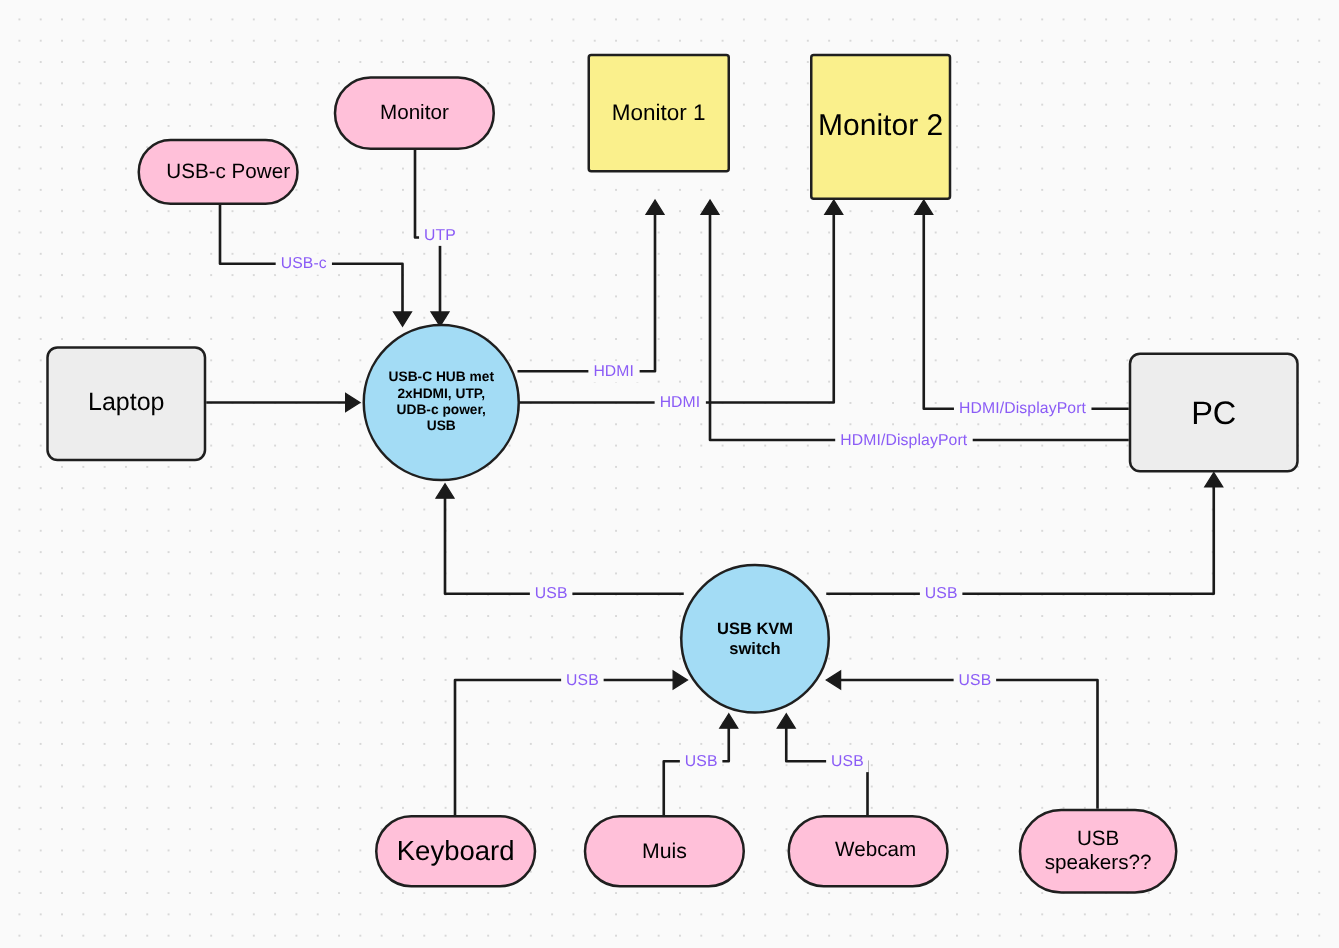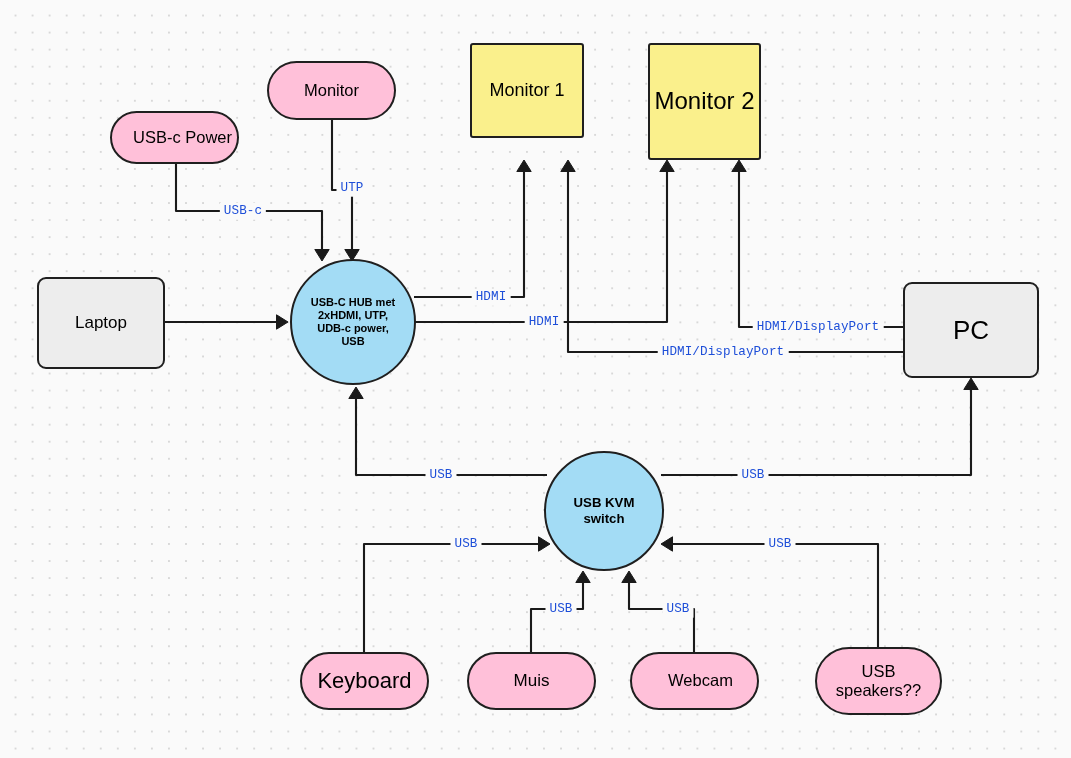--- a/index.html
+++ b/index.html
@@ -53,23 +53,23 @@
   }
   .pill {
     border-radius: 999px;
   }
   .circle {
     border-radius: 50%;
   }
   .wire-label {
     position: absolute;
     background: #fafafa;
-    color: #1d4ed8;
+    color: #8b5cf6;
     font-size: 12.6px;
-    font-family: Liberation Mono, monospace;
+    font-family: Liberation Sans, sans-serif;
     line-height: 1;
     padding: 2px 4px;
     white-space: nowrap;
     transform: translate(-50%, -50%);
     letter-spacing: 0.1px;
   }
 </style>
 </head>
 <body>
 
@@ -100,21 +100,21 @@
       <path d="M 694,652 L 694,609 L 629,609 L 629,575"></path>
       <polygon points="629,571 621.8,582.5 636.2,582.5" fill="#1a1a1a" stroke="#1a1a1a" stroke-width="1"></polygon>
       <path d="M 878,647 L 878,544 L 665,544"></path>
       <polygon points="661,544 672.5,536.8 672.5,551.2" fill="#1a1a1a" stroke="#1a1a1a" stroke-width="1"></polygon>
     </svg>
   <div id="node-layer">
       <div class="node pill" style="left: 110px; top: 111px; width: 129px; height: 53px; background: rgb(255, 192, 217); border-color: rgb(31, 31, 31); font-size: 16.5px; font-weight: 400;"><span style="white-space: pre-line; margin-left: 16px;">USB-c Power</span></div>
       <div class="node pill" style="left: 267px; top: 61px; width: 129px; height: 59px; background: rgb(255, 192, 217); border-color: rgb(31, 31, 31); font-size: 16.5px; font-weight: 400;"><span style="white-space: pre-line;">Monitor</span></div>
       <div class="node rect" style="left: 470px; top: 43px; width: 114px; height: 95px; background: rgb(250, 240, 140); border-color: rgb(31, 31, 31); font-size: 18px; font-weight: 400;"><span style="white-space: pre-line;">Monitor 1</span></div>
       <div class="node rect" style="left: 648px; top: 43px; width: 113px; height: 117px; background: rgb(250, 240, 140); border-color: rgb(31, 31, 31); font-size: 24px; font-weight: 400;"><span style="white-space: pre-line;">Monitor 2</span></div>
-      <div class="node rect-round" style="left: 37px; top: 277px; width: 128px; height: 92px; background: rgb(237, 237, 237); border-color: rgb(31, 31, 31); font-size: 17px; font-weight: 400;"><span style="white-space: pre-line;">Laptop</span></div>
+      <div class="node rect-round" style="left: 37px; top: 277px; width: 128px; height: 92px; background: rgb(237, 237, 237); border-color: rgb(31, 31, 31); font-size: 20px; font-weight: 400;"><span style="white-space: pre-line;">Laptop</span></div>
       <div class="node circle" style="left: 290px; top: 259px; width: 126px; height: 126px; background: rgb(163, 220, 245); border-color: rgb(31, 31, 31); font-size: 11px; font-weight: 700;"><span style="white-space: pre-line;">USB-C HUB met
 2xHDMI, UTP,
 UDB-c power,
 USB</span></div>
       <div class="node rect-round" style="left: 903px; top: 282px; width: 136px; height: 96px; background: rgb(237, 237, 237); border-color: rgb(31, 31, 31); font-size: 26px; font-weight: 400;"><span style="white-space: pre-line;">PC</span></div>
       <div class="node circle" style="left: 544px; top: 451px; width: 120px; height: 120px; background: rgb(163, 220, 245); border-color: rgb(31, 31, 31); font-size: 13.2px; font-weight: 700;"><span style="white-space: pre-line;">USB KVM
 switch</span></div>
       <div class="node pill" style="left: 300px; top: 652px; width: 129px; height: 58px; background: rgb(255, 192, 217); border-color: rgb(31, 31, 31); font-size: 22px; font-weight: 400;"><span style="white-space: pre-line;">Keyboard</span></div>
       <div class="node pill" style="left: 467px; top: 652px; width: 129px; height: 58px; background: rgb(255, 192, 217); border-color: rgb(31, 31, 31); font-size: 17px; font-weight: 400;"><span style="white-space: pre-line;">Muis</span></div>
       <div class="node pill" style="left: 630px; top: 652px; width: 129px; height: 58px; background: rgb(255, 192, 217); border-color: rgb(31, 31, 31); font-size: 16.5px; font-weight: 400;"><span style="white-space: pre-line; margin-left: 12px;">Webcam</span></div>

